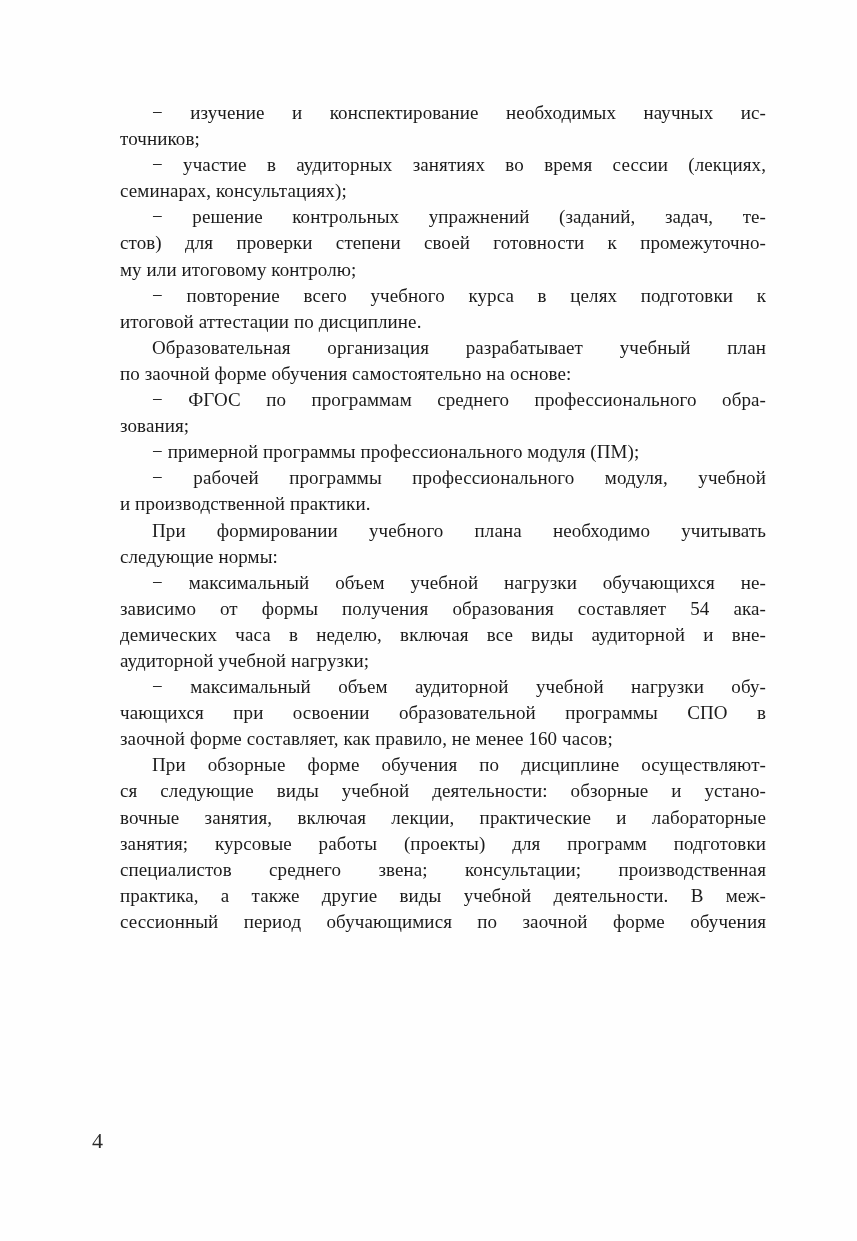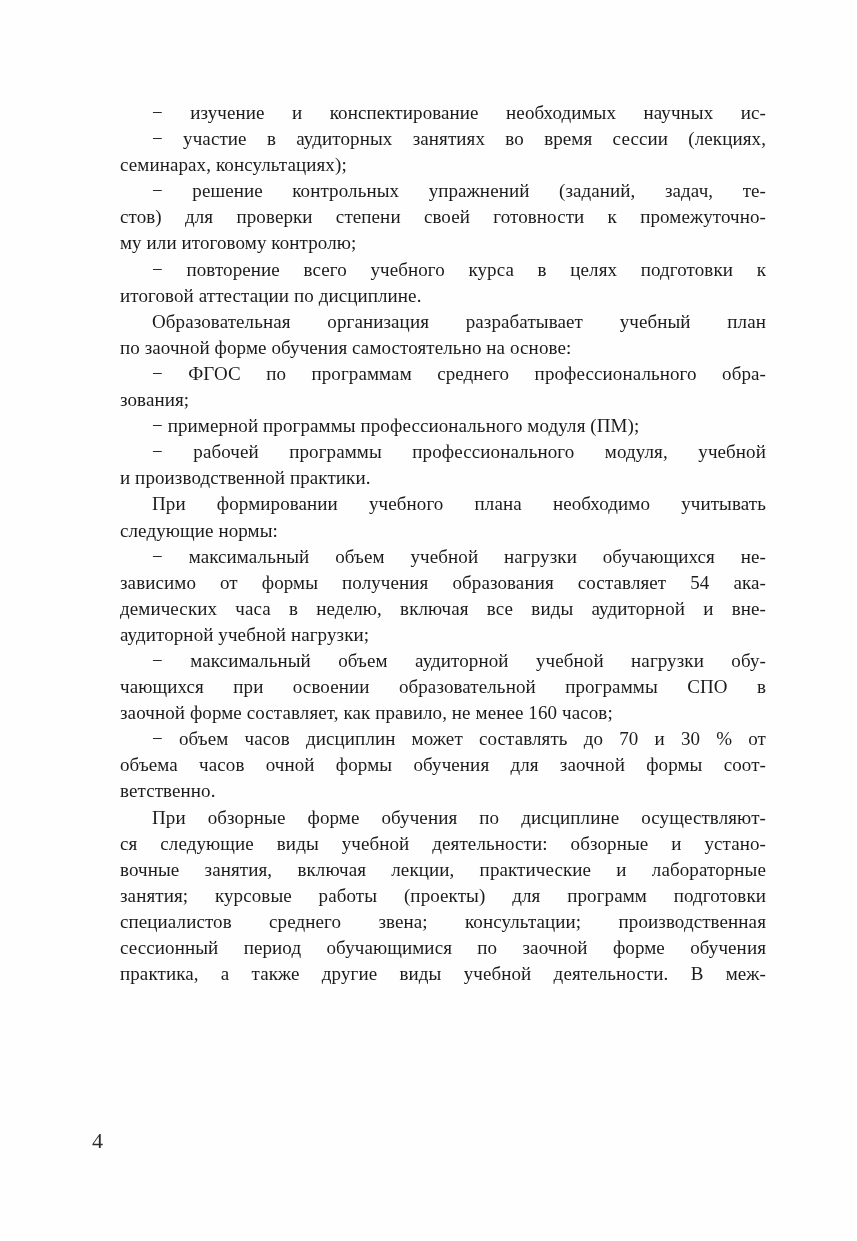--- a/index.html
+++ b/index.html
@@ -50,20 +50,21 @@
     color: #2a2a2a;
   }
 </style>
 </head>
 <body>
 
 <div class="page">
   <div class="text-block">
       <div class="paragraph">
         <div class="text-line para-first">− изучение и конспектирование необходимых научных ис-</div>
+        <div class="text-line para-last">точников;</div>
       </div>
       <div class="paragraph">
         <div class="text-line para-first">− участие в аудиторных занятиях во время сессии (лекциях,</div>
         <div class="text-line para-last">семинарах, консультациях);</div>
       </div>
       <div class="paragraph">
         <div class="text-line para-first">− решение контрольных упражнений (заданий, задач, те-</div>
         <div class="text-line">стов) для проверки степени своей готовности к промежуточно-</div>
         <div class="text-line para-last">му или итоговому контролю;</div>
       </div>
@@ -95,28 +96,23 @@
         <div class="text-line">зависимо от формы получения образования составляет 54 ака-</div>
         <div class="text-line">демических часа в неделю, включая все виды аудиторной и вне-</div>
         <div class="text-line para-last">аудиторной учебной нагрузки;</div>
       </div>
       <div class="paragraph">
         <div class="text-line para-first">− максимальный объем аудиторной учебной нагрузки обу-</div>
         <div class="text-line">чающихся при освоении образовательной программы СПО в</div>
         <div class="text-line para-last">заочной форме составляет, как правило, не менее 160 часов;</div>
       </div>
       <div class="paragraph">
-        <div class="text-line para-first">− объем часов дисциплин может составлять до 70 и 30 % от</div>
-        <div class="text-line">объема часов очной формы обучения для заочной формы соот-</div>
-        <div class="text-line para-last">ветственно.</div>
-      </div>
-      <div class="paragraph">
         <div class="text-line para-first">При обзорные форме обучения по дисциплине осуществляют-</div>
         <div class="text-line">ся следующие виды учебной деятельности: обзорные и устано-</div>
         <div class="text-line">вочные занятия, включая лекции, практические и лабораторные</div>
         <div class="text-line">занятия; курсовые работы (проекты) для программ подготовки</div>
         <div class="text-line">специалистов среднего звена; консультации; производственная</div>
+        <div class="text-line">практика, а также другие виды учебной деятельности. В меж-</div>
         <div class="text-line">сессионный период обучающимися по заочной форме обучения</div>
-        <div class="text-line">практика, а также другие виды учебной деятельности. В меж-</div>
       </div>
     </div>
   <div class="page-number">4</div>
 </div>
 
 </body></html>

